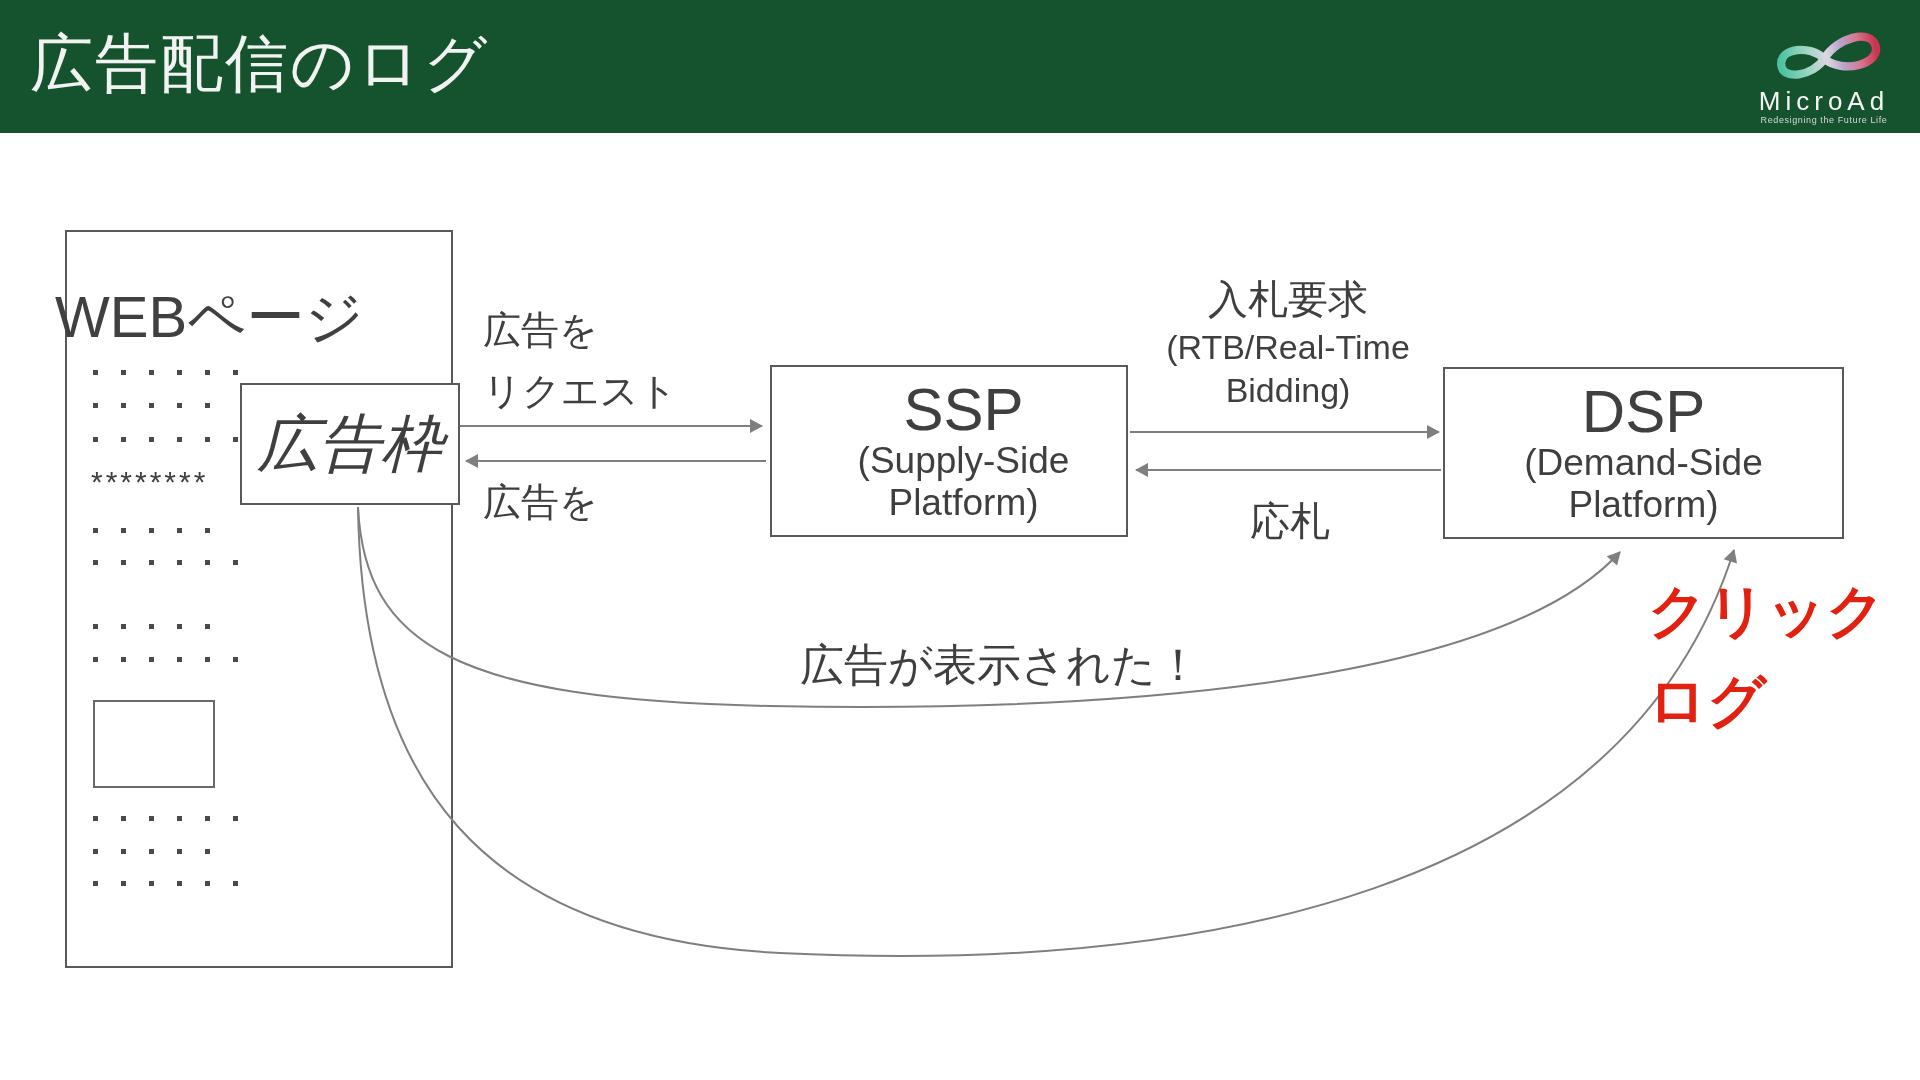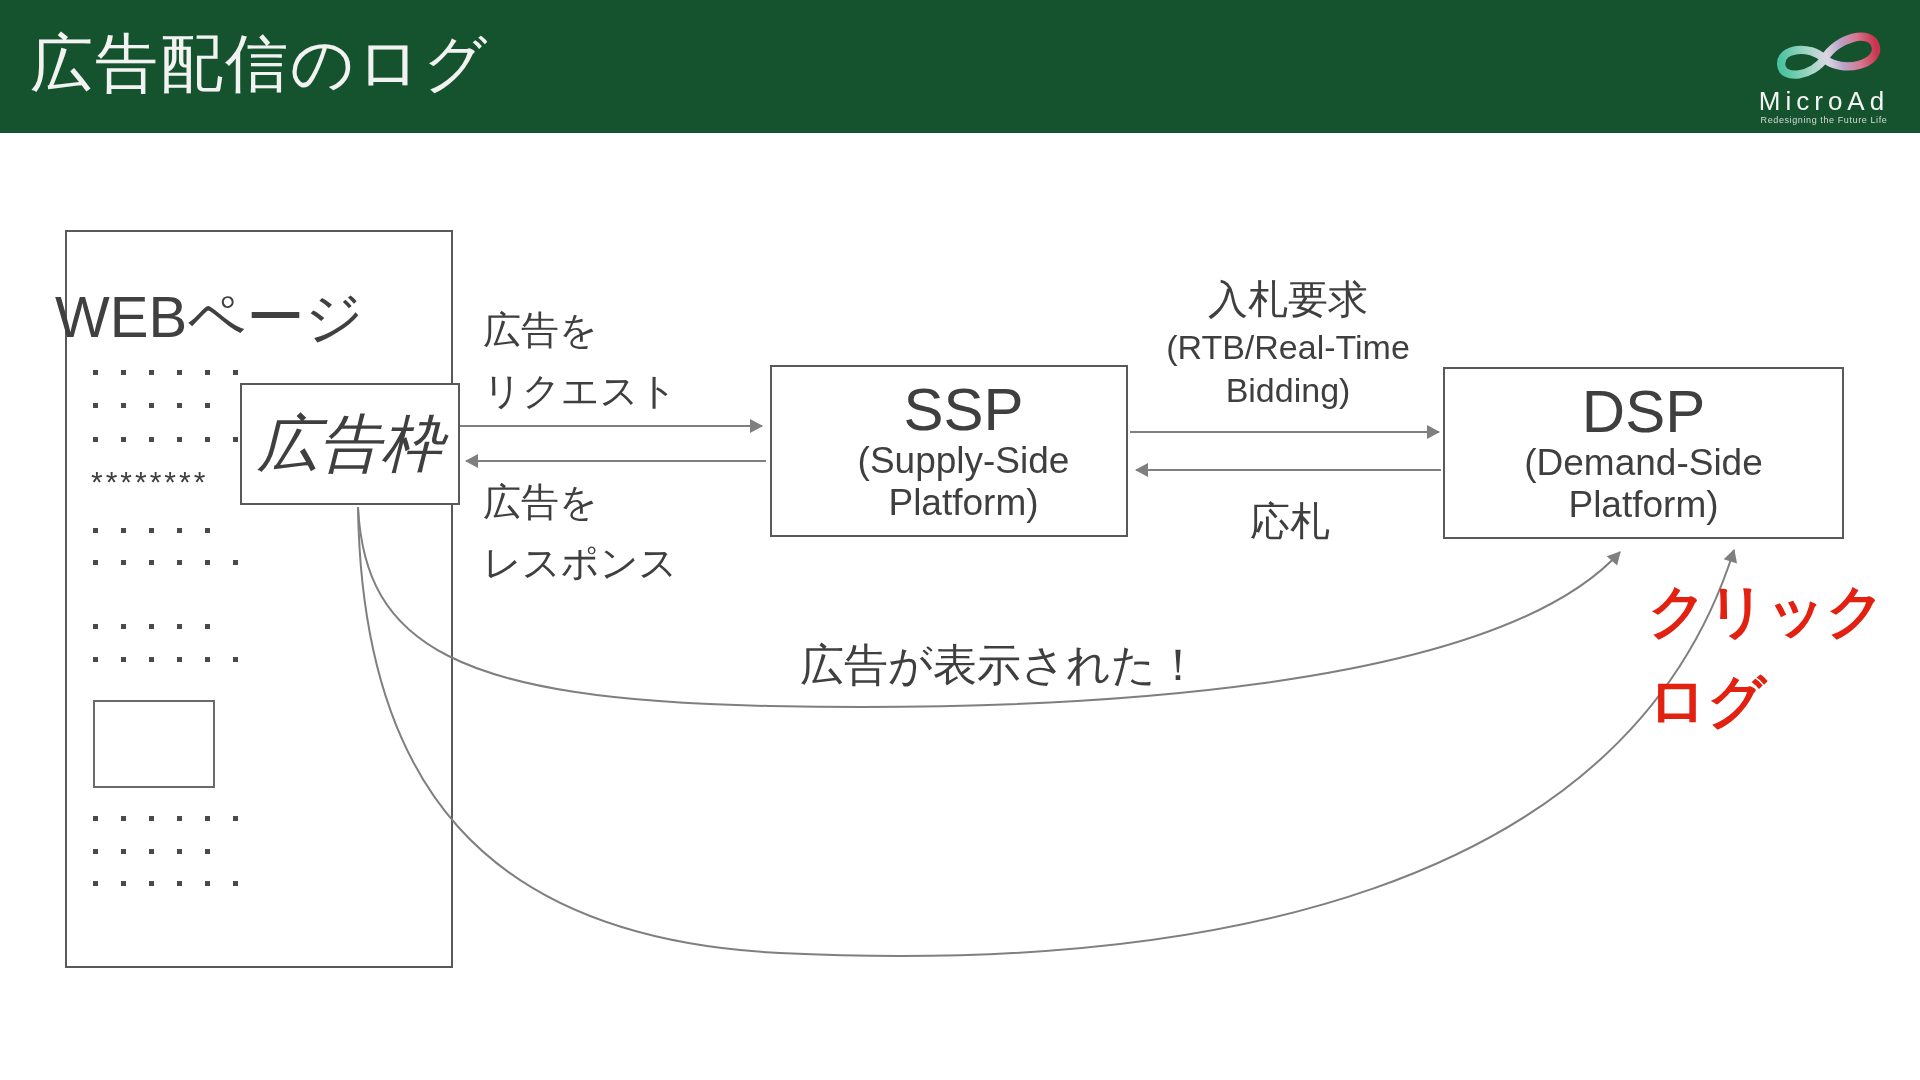--- a/index.html
+++ b/index.html
@@ -159,21 +159,20 @@
 
     <path d="M358,507 C362,780 480,938 780,953 C1200,973 1625,895 1734,550" fill="none" stroke="#7f7f7f" stroke-width="2" marker-end="url(#ah)"></path>
   </svg>
 
   <div class="lbl lbl-request">
     <div>広告を</div>
     <div>リクエスト</div>
   </div>
   <div class="lbl lbl-response">
     <div>広告を</div>
-    <div>レスポンス</div>
   </div>
   <div class="lbl lbl-bidreq">入札要求</div>
   <div class="lbl lbl-bidreq-sub">
     <div>(RTB/Real-Time</div>
     <div>Bidding)</div>
   </div>
   <div class="lbl lbl-bidres">応札</div>
   <div class="lbl lbl-impression">広告が表示された！</div>
   <div class="lbl lbl-clicklog">
     <div>クリック</div>

